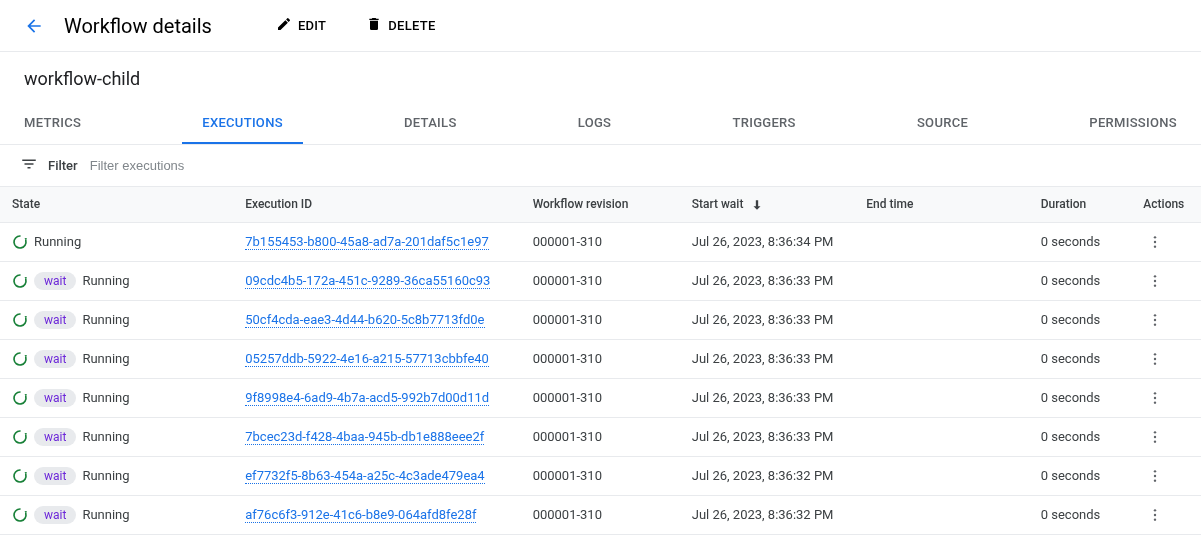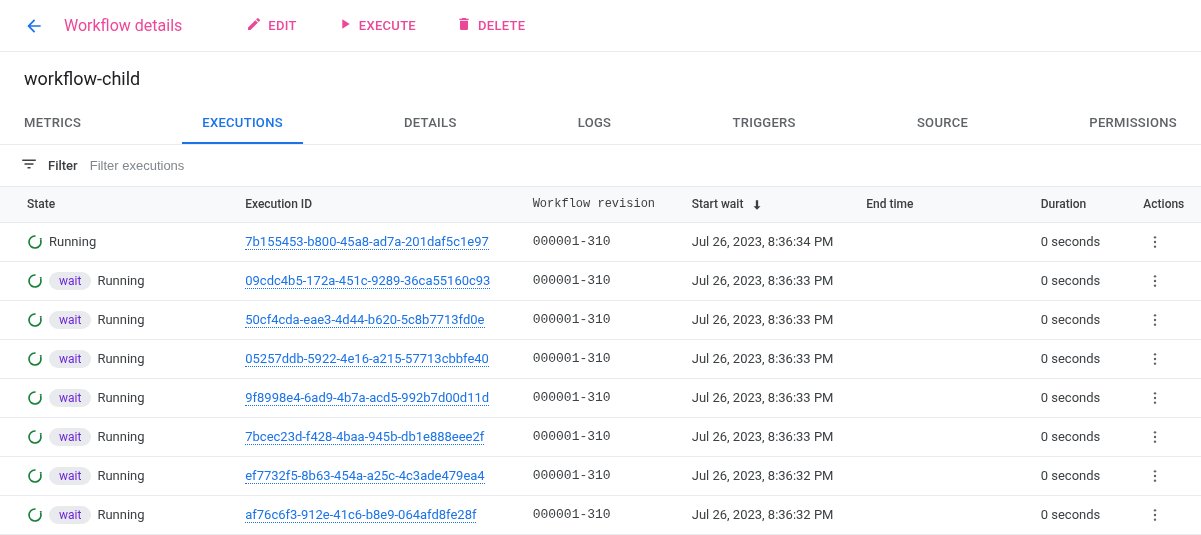--- a/index.html
+++ b/index.html
@@ -19,31 +19,31 @@
     gap: 8px;
   }
   .back-arrow {
     color: #1a73e8;
     display: flex;
     align-items: center;
     cursor: pointer;
     padding: 4px;
   }
   .page-title {
-    font-size: 16px;
+    font-size: 20px;
     font-weight: 400;
-    color: #ec4899;
+    color: #000000;
     margin-left: 8px;
     margin-right: 40px;
   }
   .hdr-btn {
     display: inline-flex;
     align-items: center;
     gap: 6px;
-    color: #ec4899;
+    color: #000000;
     font-weight: 500;
     font-size: 13px;
     letter-spacing: 0.3px;
     text-transform: uppercase;
     cursor: pointer;
     padding: 6px 16px;
     border-radius: 4px;
   }
   .workflow-name {
     font-size: 18px;
@@ -111,23 +111,23 @@
   td {
     padding: 7px 4px;
     border-bottom: 1px solid #e8eaed;
     font-size: 13px;
     color: #3c4043;
     vertical-align: middle;
     white-space: nowrap;
     overflow: hidden;
     text-overflow: ellipsis;
   }
-  .col-state { width: 235px; padding-left: 27px;}
+  .col-state { width: 235px; padding-left: 12px;}
   .col-exec  { width: 280px; }
-  .col-rev   { width: 155px; font-family: Liberation Mono, monospace; }
+  .col-rev   { width: 155px; }
   .col-start { width: 170px; }
   .col-end   { width: 170px; }
   .col-dur   { width: 100px; text-align:right; padding-right:8px;}
   .col-act   { width: 60px; text-align:right; padding-right:18px;}
 
   .state-cell {
     display: flex;
     align-items: center;
     gap: 6px;
   }
@@ -172,28 +172,20 @@
 
   <span class="hdr-btn">
     <span>
       <svg width="16" height="16" viewBox="0 0 24 24" fill="currentColor">
           <path d="M3 17.25V21h3.75L17.81 9.94l-3.75-3.75L3 17.25zM20.71 7.04a1 1 0 0 0 0-1.41l-2.34-2.34a1 1 0 0 0-1.41 0l-1.83 1.83 3.75 3.75 1.83-1.83z"></path>
         </svg>
     </span>
     <span>Edit</span>
   </span>
 
-  <span class="hdr-btn">
-    <span>
-      <svg width="16" height="16" viewBox="0 0 24 24" fill="currentColor">
-          <path d="M8 5v14l11-7z"></path>
-        </svg>
-    </span>
-    <span>Execute</span>
-  </span>
 
   <span class="hdr-btn">
     <span>
       <svg width="16" height="16" viewBox="0 0 24 24" fill="currentColor">
           <path d="M6 19a2 2 0 0 0 2 2h8a2 2 0 0 0 2-2V7H6v12zM19 4h-3.5l-1-1h-5l-1 1H5v2h14V4z"></path>
         </svg>
     </span>
     <span>Delete</span>
   </span>
 </div>

